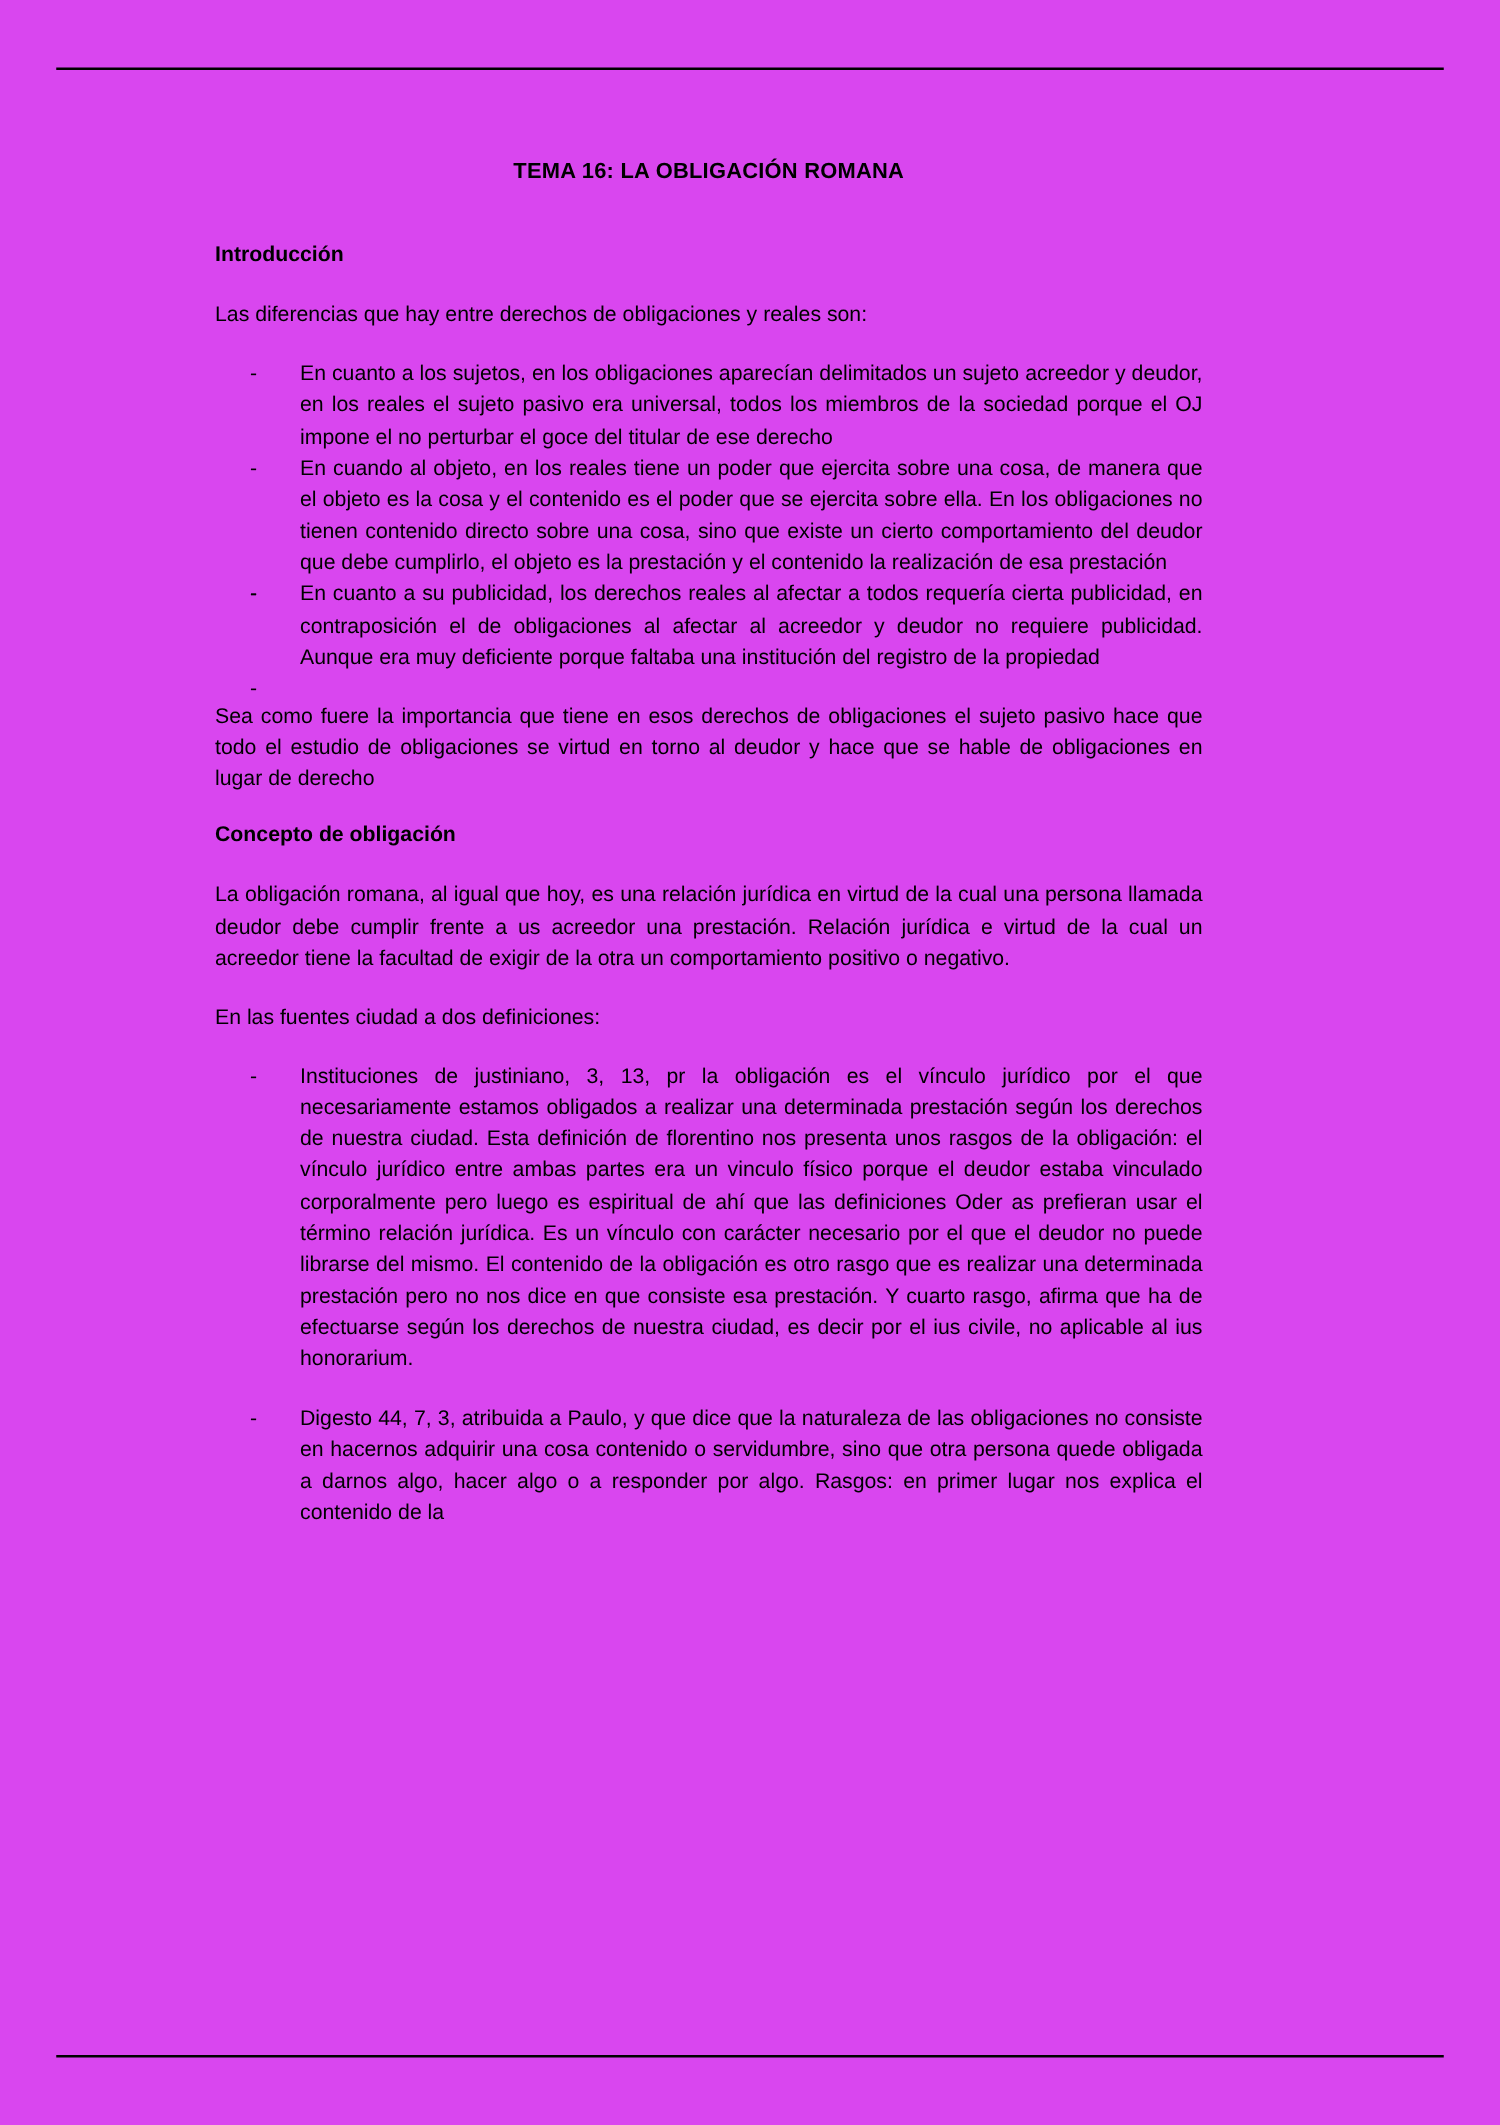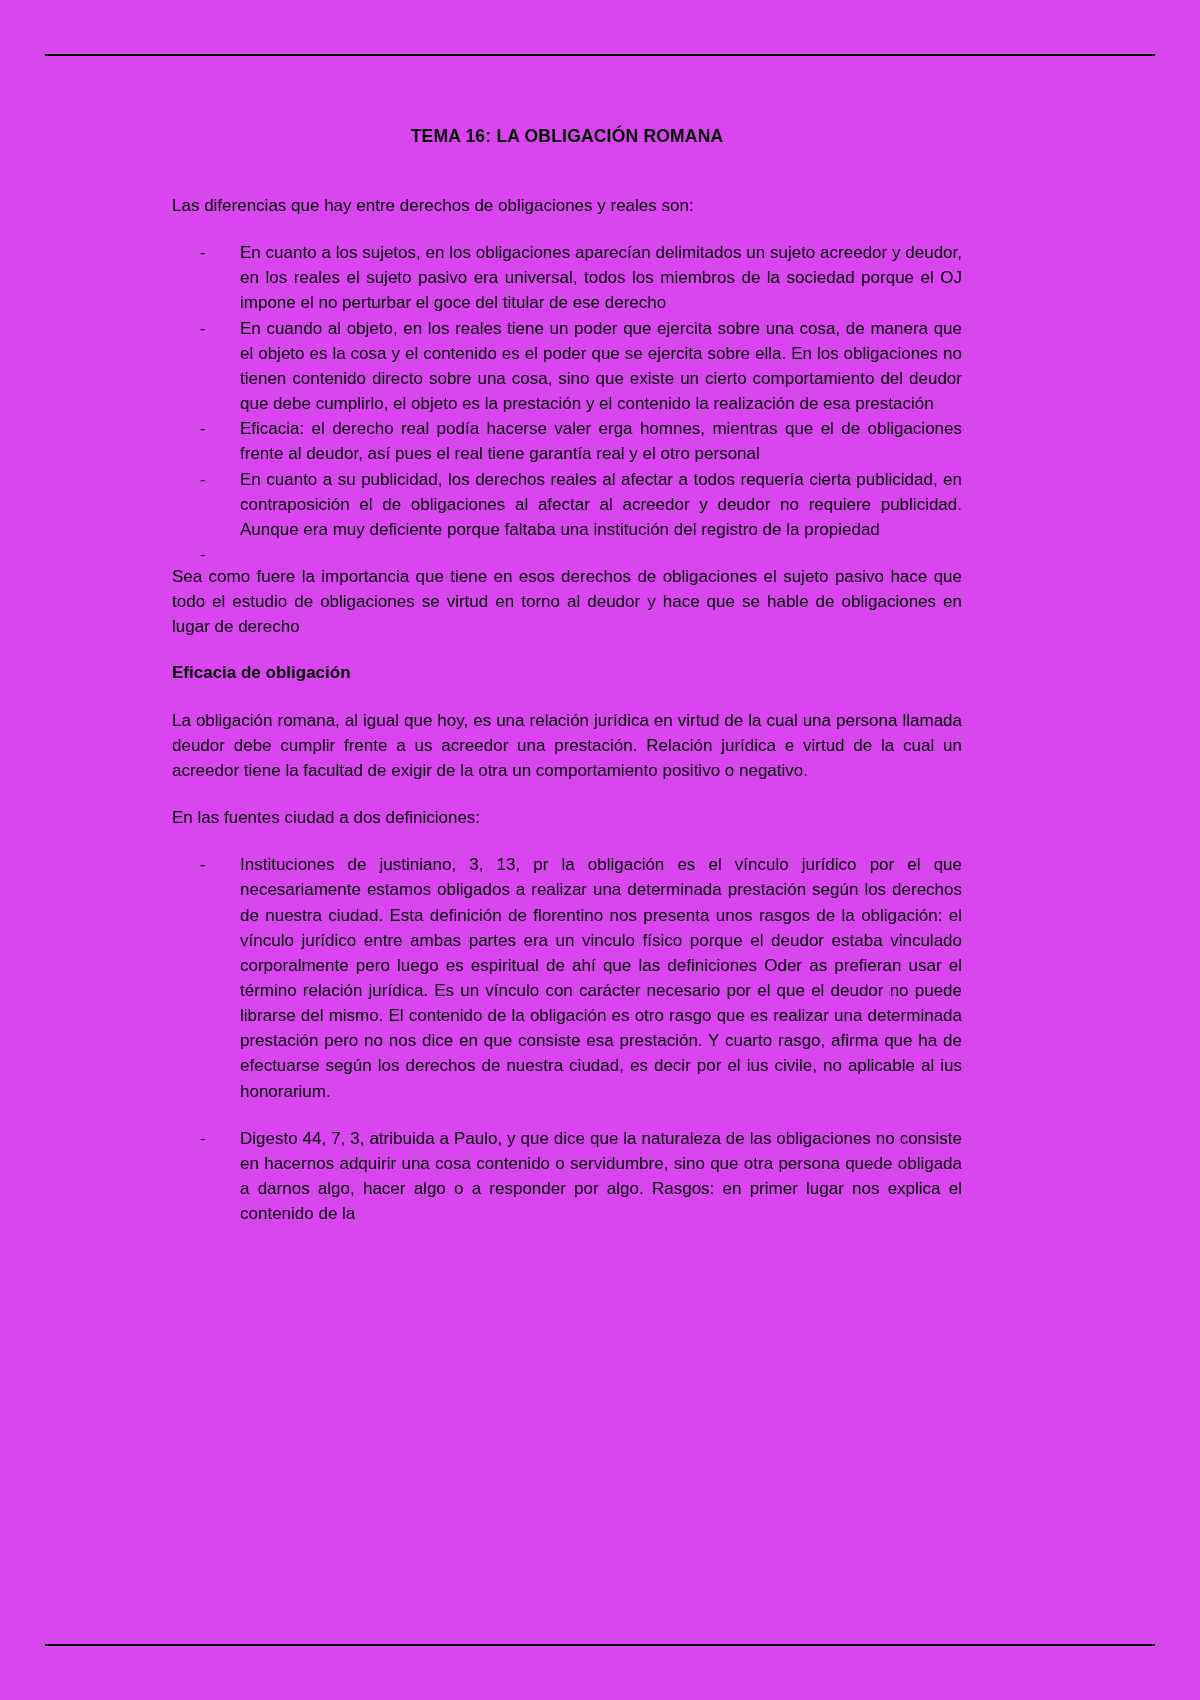--- a/index.html
+++ b/index.html
@@ -91,48 +91,48 @@
 
 <div class="page">
 
   <div class="rule rule-top"></div>
   <div class="rule rule-bottom"></div>
 
   <div class="content">
 
     <h1 class="doc-title">TEMA 16: LA OBLIGACIÓN ROMANA</h1>
 
+    <h2 class="section">Introducción</h2>
 
     <p class="para">Las diferencias que hay entre derechos de obligaciones y reales son:</p>
 
     <ul class="dash-list">
       <li>
         <span class="dash">-</span>
         <span>En cuanto a los sujetos, en los obligaciones aparecían delimitados un sujeto acreedor y deudor, en los reales el sujeto pasivo era universal, todos los miembros de la sociedad porque el OJ impone el no perturbar el goce del titular de ese derecho</span>
       </li>
       <li>
         <span class="dash">-</span>
         <span>En cuando al objeto, en los reales tiene un poder que ejercita sobre una cosa, de manera que el objeto es la cosa y el contenido es el poder que se ejercita sobre ella. En los obligaciones no tienen contenido directo sobre una cosa, sino que existe un cierto comportamiento del deudor que debe cumplirlo, el objeto es la prestación y el contenido la realización de esa prestación</span>
       </li>
       <li>
         <span class="dash">-</span>
-        <span>Eficacia: el derecho real podía hacerse valer erga homnes, mientras que el de obligaciones frente al deudor, así pues el real tiene garantía real y el otro personal</span>
       </li>
       <li>
         <span class="dash">-</span>
         <span>En cuanto a su publicidad, los derechos reales al afectar a todos requería cierta publicidad, en contraposición el de obligaciones al afectar al acreedor y deudor no requiere publicidad. Aunque era muy deficiente porque faltaba una institución del registro de la propiedad</span>
       </li>
       <li>
         <span class="dash">-</span>
       </li>
     </ul>
 
     <p class="para">Sea como fuere la importancia que tiene en  esos derechos de obligaciones el sujeto pasivo hace que todo el estudio de obligaciones se virtud en torno al deudor y hace que se hable de obligaciones en lugar de derecho</p>
 
-    <h2 class="section gap-before-section">Eficacia de obligación</h2>
+    <h2 class="section gap-before-section">Concepto de obligación</h2>
 
     <p class="para">La obligación romana, al igual que hoy, es una relación jurídica en virtud de la cual una persona llamada deudor debe cumplir frente a us acreedor una prestación. Relación jurídica e virtud de la cual un acreedor tiene la facultad de exigir de la otra un comportamiento positivo o negativo.</p>
 
     <p class="para">En las fuentes ciudad a dos definiciones:</p>
 
     <ul class="dash-list spaced">
       <li>
         <span class="dash">-</span>
         <span>Instituciones de justiniano, 3, 13, pr la obligación es el vínculo jurídico por el que necesariamente estamos obligados a realizar una determinada prestación según los derechos de nuestra ciudad. Esta definición de florentino nos presenta unos rasgos de la obligación: el vínculo jurídico entre ambas partes era un vinculo físico porque el deudor estaba vinculado corporalmente pero luego es espiritual de ahí que las definiciones Oder as prefieran usar el término relación jurídica. Es un vínculo con carácter necesario por el que el deudor no puede librarse del mismo. El contenido de la obligación es otro rasgo que es realizar una determinada prestación pero no nos dice en que consiste esa prestación. Y cuarto rasgo, afirma que ha de efectuarse según los derechos de nuestra ciudad, es decir por el ius civile, no aplicable al ius honorarium.</span>
       </li>

